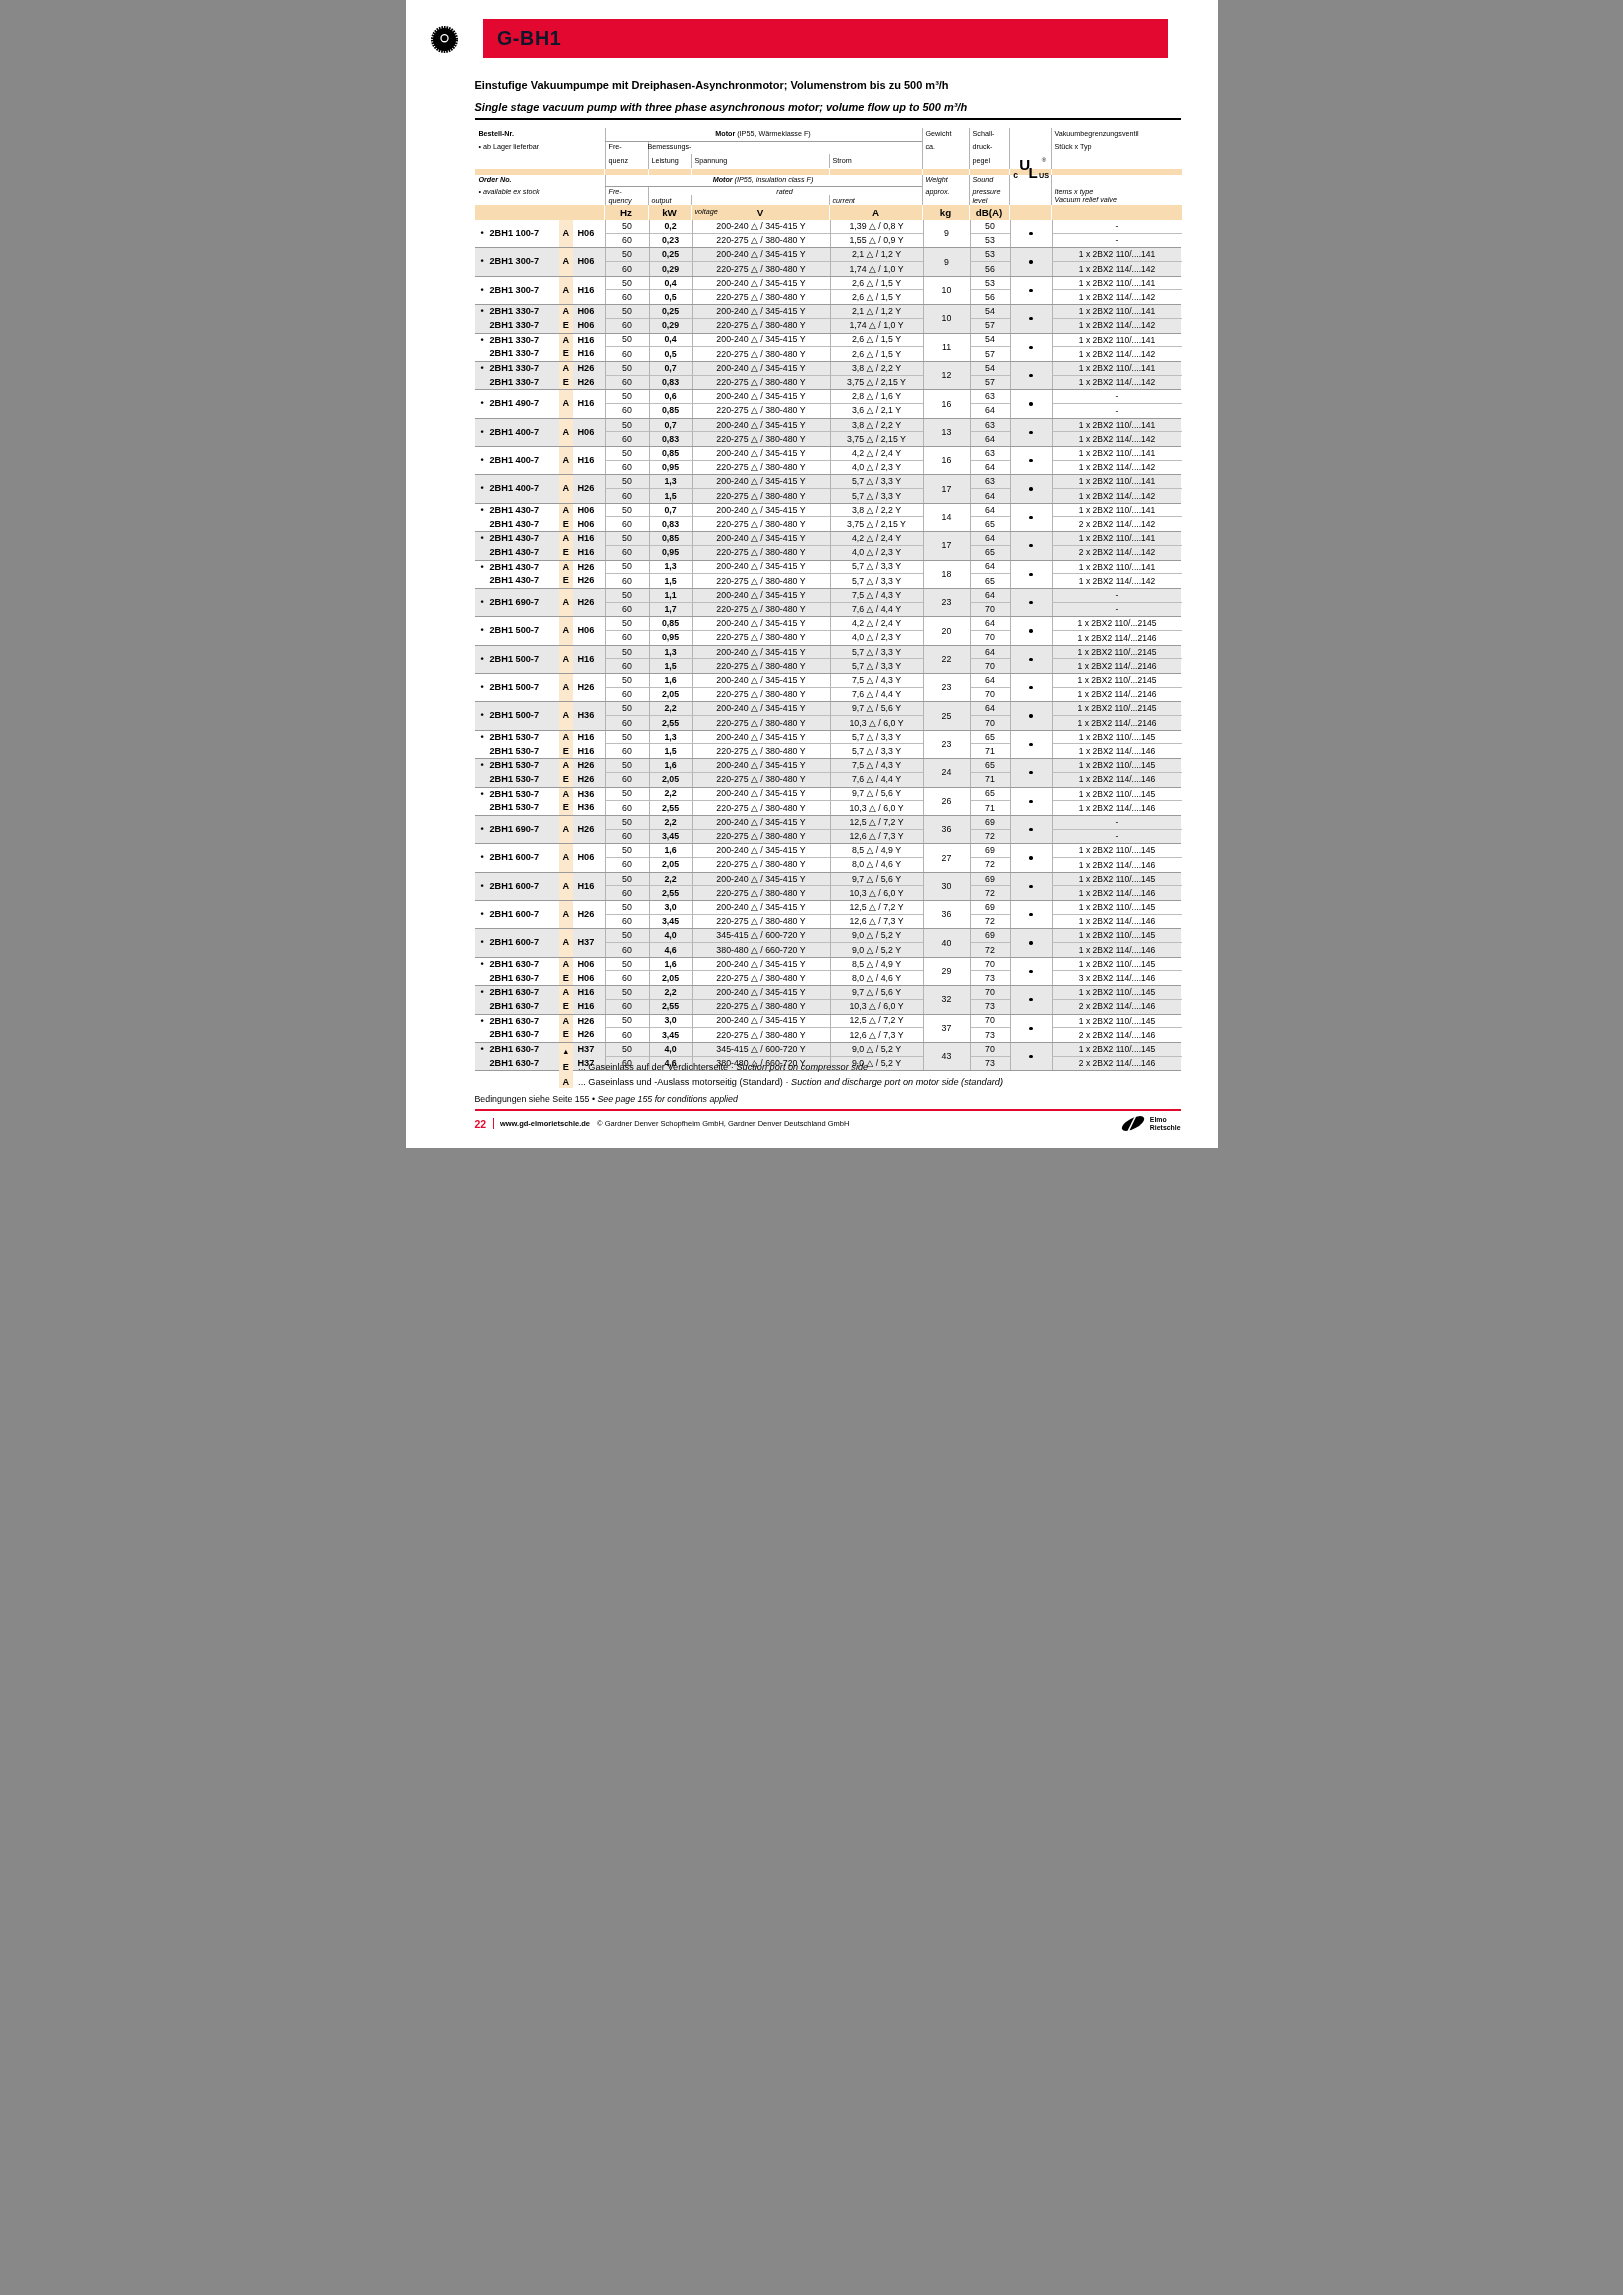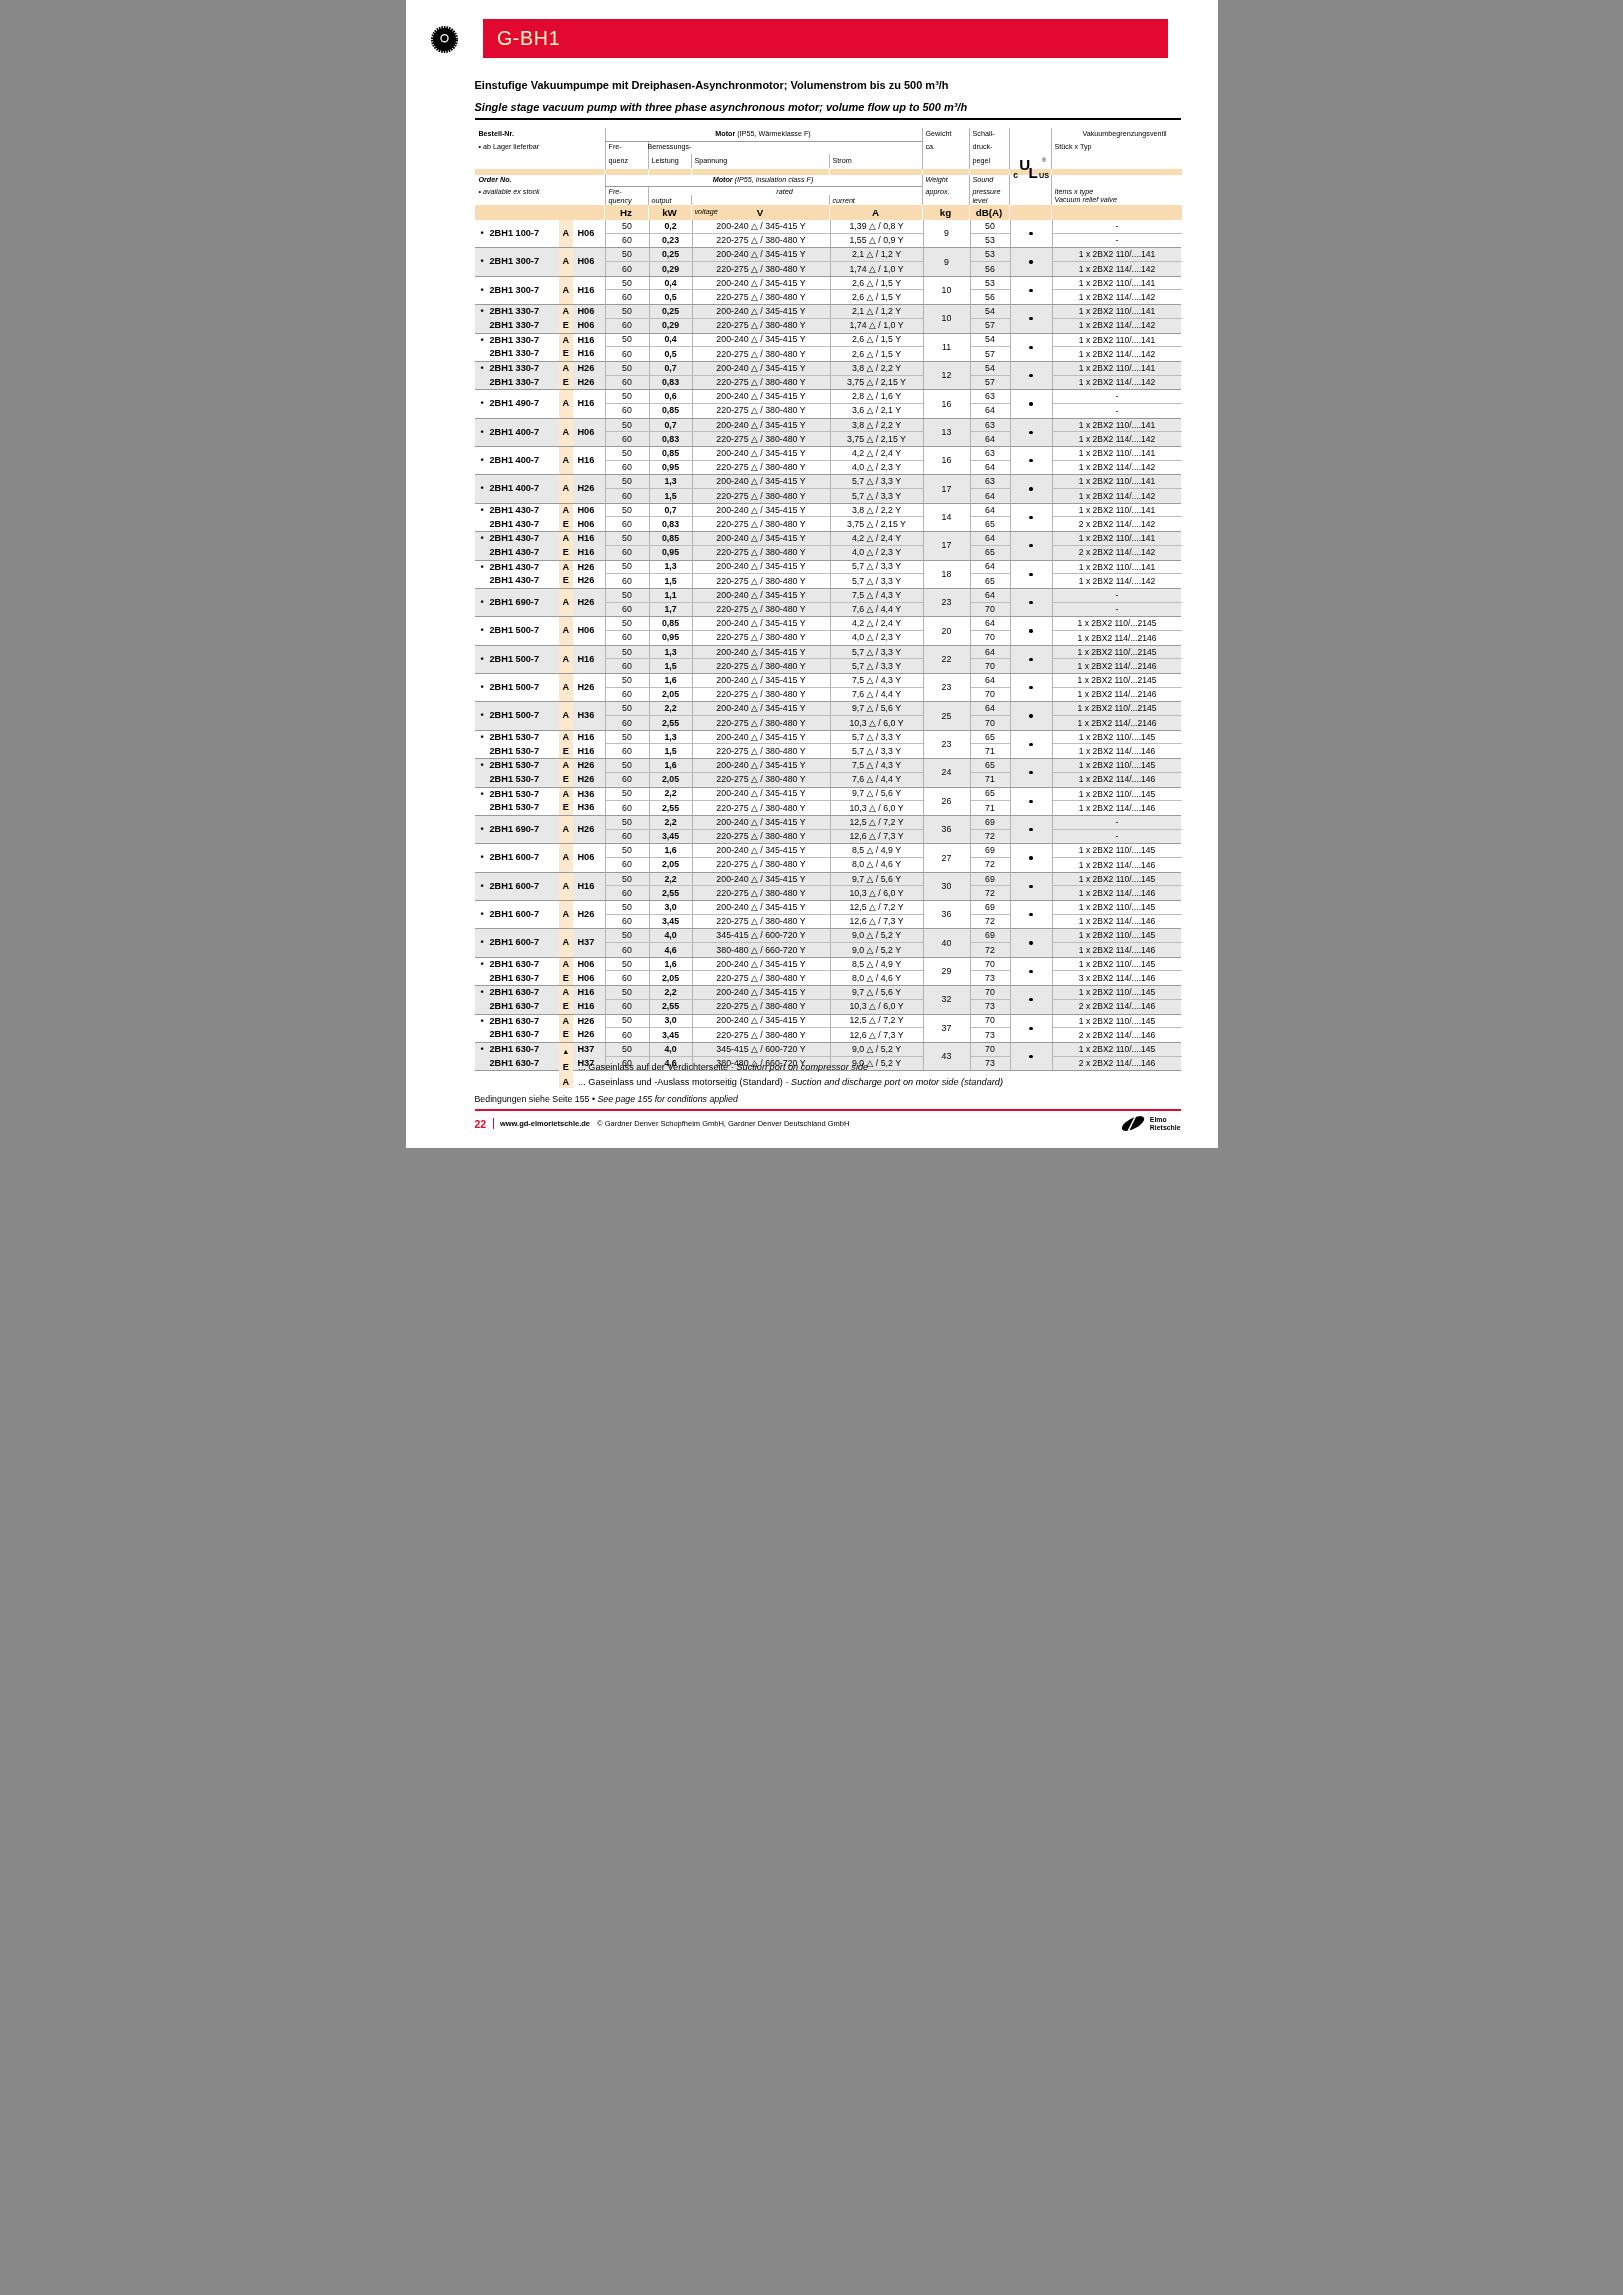--- a/index.html
+++ b/index.html
@@ -11,21 +11,21 @@
     --groupline:#9a9a9a;
     --rowline:#bdbdbd;
   }
   *{margin:0;padding:0;box-sizing:border-box;}
   body{background:#888;font-family:"Liberation Sans","DejaVu Sans",sans-serif;color:#000;}
   .sheet{position:relative;width:812px;height:1148px;background:#fff;margin:0 auto;overflow:hidden;}
 
   
   .impeller{position:absolute;left:23.6px;top:23.6px;width:31px;height:31px;}
   .redbar{position:absolute;left:77px;top:19px;width:685px;height:39px;background:var(--red);display:flex;align-items:center;}
-  .redbar span{color:#fef9c3;font-size:19.6px;font-weight:normal;letter-spacing:0.7px;padding-left:14.4px;}
+  .redbar span{color:#0f172a;font-size:19.6px;font-weight:bold;letter-spacing:0.7px;padding-left:14.4px;}
 
   
   .titles{position:absolute;left:69px;top:79px;width:706px;}
   .title-de{font-size:11px;font-weight:bold;line-height:13px;}
   .title-en{font-size:11px;font-weight:bold;font-style:italic;line-height:13px;margin-top:9px;}
   .title-rule{position:absolute;left:69px;top:118px;width:706px;height:2px;background:#000;}
 
   
   .tablewrap{position:absolute;left:69px;top:128px;width:706px;}
   .thead{position:relative;height:77px;font-size:7.2px;}
@@ -142,21 +142,21 @@
       <span class="h" style="left:134px;top:29px;">quenz</span>
       <span class="h" style="left:173px;top:15px;width:274px;text-align:left;">Bemessungs-</span>
       <span class="h" style="left:177px;top:29px;">Leistung</span>
       <span class="h" style="left:220px;top:29px;">Spannung</span>
       <span class="h" style="left:358px;top:29px;">Strom</span>
       <span class="h" style="left:451px;top:2px;">Gewicht</span>
       <span class="h" style="left:451px;top:15px;">ca.</span>
       <span class="h" style="left:498px;top:2px;">Schall-</span>
       <span class="h" style="left:498px;top:15px;">druck-</span>
       <span class="h" style="left:498px;top:29px;">pegel</span>
-      <span class="h" style="left:580px;top:2px;margin-left:28px;">Vakuumbegrenzungsventil</span>
+      <span class="h" style="left:580px;top:2px;">Vakuumbegrenzungsventil</span>
       <span class="h" style="left:580px;top:15px;">Stück x Typ</span>
 
       <span class="h en" style="left:3.9px;top:48px;font-weight:bold;">Order No.</span>
       <span class="h en" style="left:3.9px;top:60px;">• available ex stock</span>
       <span class="h en" style="left:130px;top:48px;width:317px;text-align:center;"><b>Motor</b><span> (IP55, insulation class F)</span></span>
       <span class="h en" style="left:134px;top:60px;">Fre-</span>
       <span class="h en" style="left:134px;top:69px;">quency</span>
       <span class="h en" style="left:173px;top:60px;width:274px;text-align:center;">rated</span>
       <span class="h en" style="left:177px;top:69px;">output</span>
       <span class="h en" style="left:220px;top:69px;margin-top:11px;">voltage</span>

